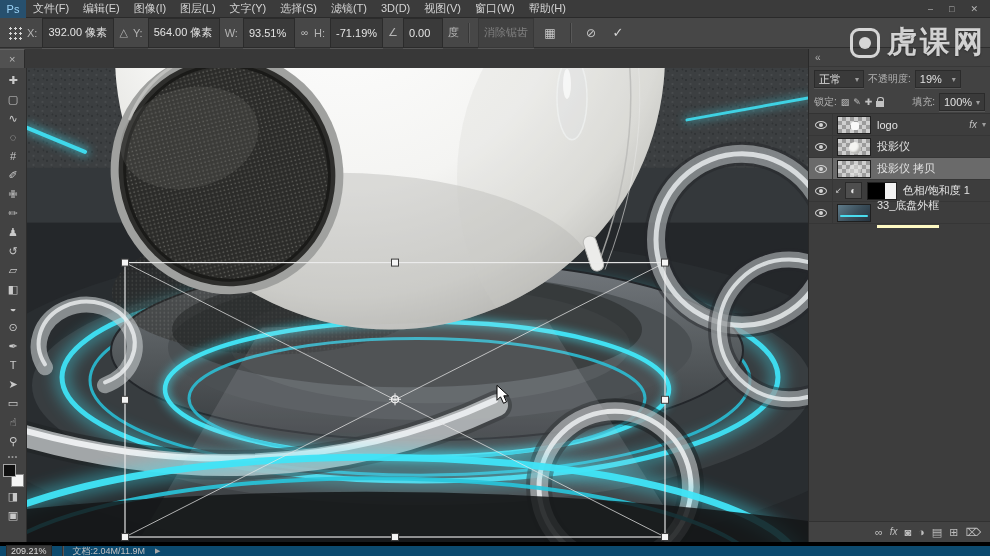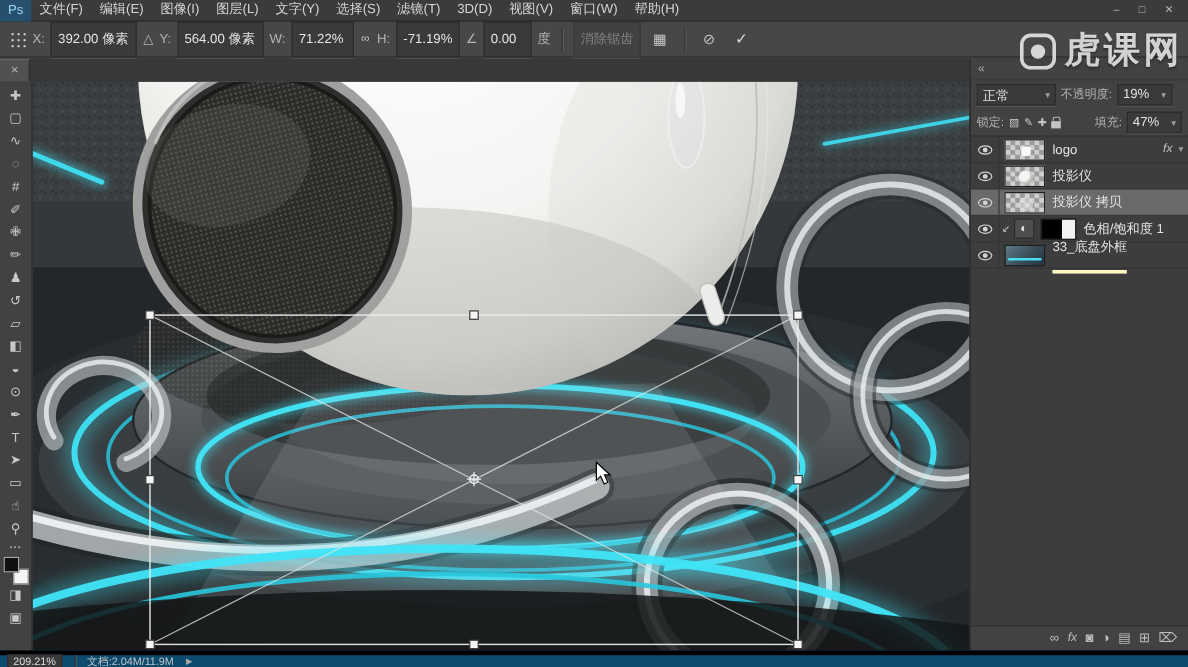--- a/index.html
+++ b/index.html
@@ -40,21 +40,21 @@
 
   
   .canvas{position:absolute;top:68px;left:27px;width:781px;bottom:14px;background:#26292b;overflow:hidden;z-index:5}
   .canvas svg{position:absolute;inset:0;width:100%;height:100%;display:block}
 
   
   .rightpanel{position:absolute;top:49px;right:0;width:182px;bottom:14px;background:#424242;border-left:1px solid #292929;display:flex;flex-direction:column;z-index:12}
   .panel-strip{height:18px;display:flex;align-items:center;padding:0 6px;color:#adadad;font-size:10px;border-bottom:1px solid #383838}
   .blend-row{display:flex;align-items:center;gap:4px;padding:3px 5px;height:24px}
   .dropdown{height:18px;background:#3a3a3a;border:1px solid #2b2b2b;box-shadow:0 1px 0 #565656;display:flex;align-items:center;justify-content:space-between;padding:0 4px;color:#e0e0e0;font-size:11px}
-  .dd-blend{width:66px}.dd-val{width:46px}
+  .dd-blend{width:50px}.dd-val{width:46px}
   .dd-arrow{color:#9e9e9e;font-size:8px;margin-left:3px}
   .small-label{color:#b2b2b2;font-size:10px;white-space:nowrap}
   .lock-row{display:flex;align-items:center;gap:4px;padding:2px 5px;height:22px}
   .lock-icons{display:flex;gap:4px;align-items:center}
   .lock-ic{color:#c3c3c3;font-size:9px}
   .padlock{position:relative;width:8px;height:6px;background:#c3c3c3;margin-top:4px}
   .padlock::before{content:"";position:absolute;top:-4px;left:1px;width:5px;height:4px;border:1px solid #c3c3c3;border-bottom:none;border-radius:3px 3px 0 0}
 
   .layers-list{flex:1;background:#3d3d3d;border-top:1px solid #333;overflow:hidden}
   .layer-row{height:22px;display:flex;align-items:center;border-bottom:1px solid #363636;padding-right:4px}
@@ -121,21 +121,21 @@
   </div>
 
   <div class="optionsbar">
     <span class="refpoint"></span>
     <span class="opt-label">X:</span>
     <div class="opt-field w-xy">392.00 像素</div>
     <span class="opt-label">△</span>
     <span class="opt-label">Y:</span>
     <div class="opt-field w-xy">564.00 像素</div>
     <span class="opt-label">W:</span>
-    <div class="opt-field w-wh">71.22%</div>
+    <div class="opt-field w-wh">93.51%</div>
     <span class="opt-chain">∞</span>
     <span class="opt-label">H:</span>
     <div class="opt-field w-wh">-71.19%</div>
     <span class="opt-label">∠</span>
     <div class="opt-field w-ang">0.00</div>
     <span class="opt-label">度</span>
     <div class="opt-sep"></div>
     <div class="opt-field opt-disabled">消除锯齿</div>
     <span class="opt-icon-btn">▦</span>
     <div class="opt-sep"></div>
@@ -340,21 +340,21 @@
     <div class="lock-row">
       <span class="small-label">锁定:</span>
       <div class="lock-icons">
         <span class="lock-ic">▨</span>
         <span class="lock-ic">✎</span>
         <span class="lock-ic">✚</span>
         <span class="padlock"></span>
       </div>
       <span class="small-label" style="margin-left:auto">填充:</span>
       <div class="dropdown dd-val">
-        <span>47%</span>
+        <span>100%</span>
         <span class="dd-arrow">▾</span>
       </div>
     </div>
 
     <div class="layers-list">
       <div class="layer-row">
         <div class="eye-cell">
             <span class="eye"></span>
           </div>
         <span class="thumb t-logo"></span>

